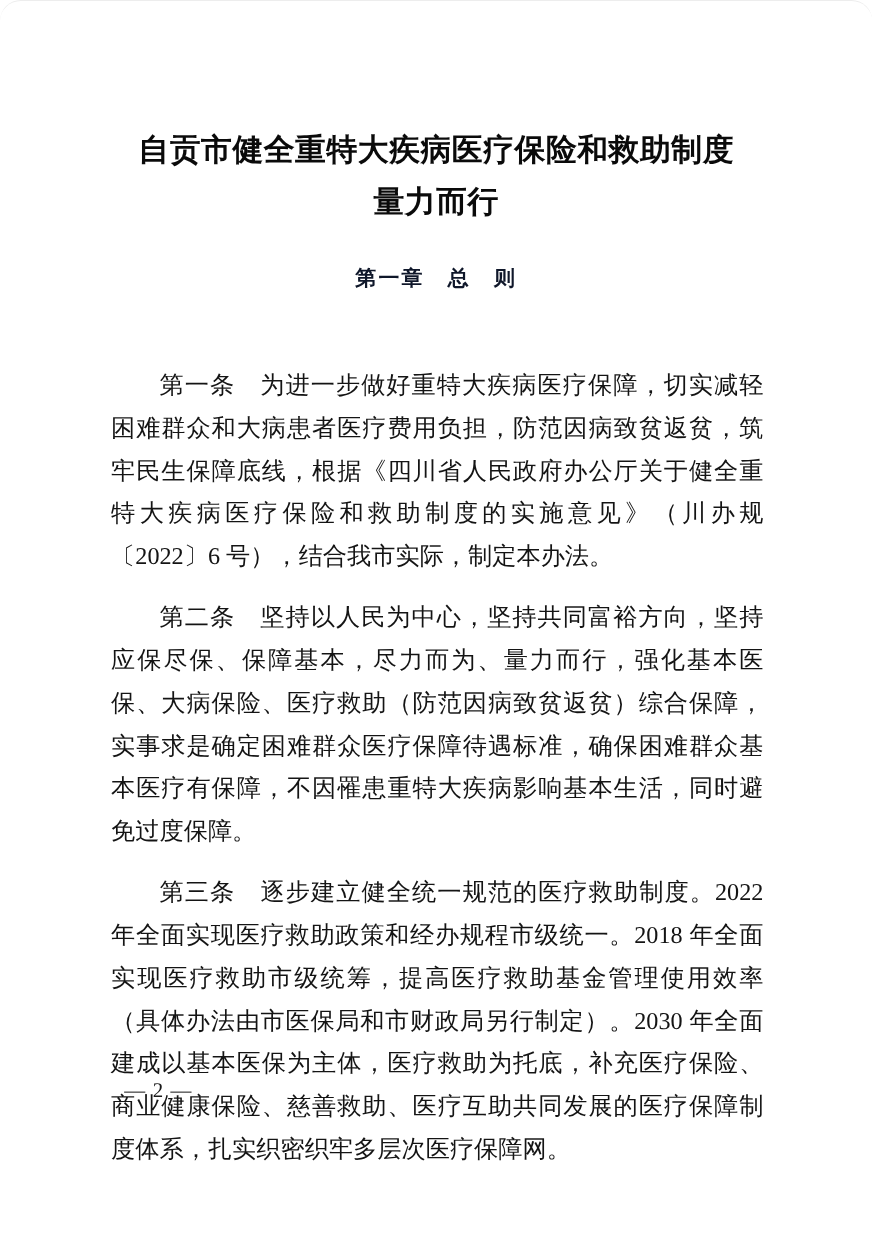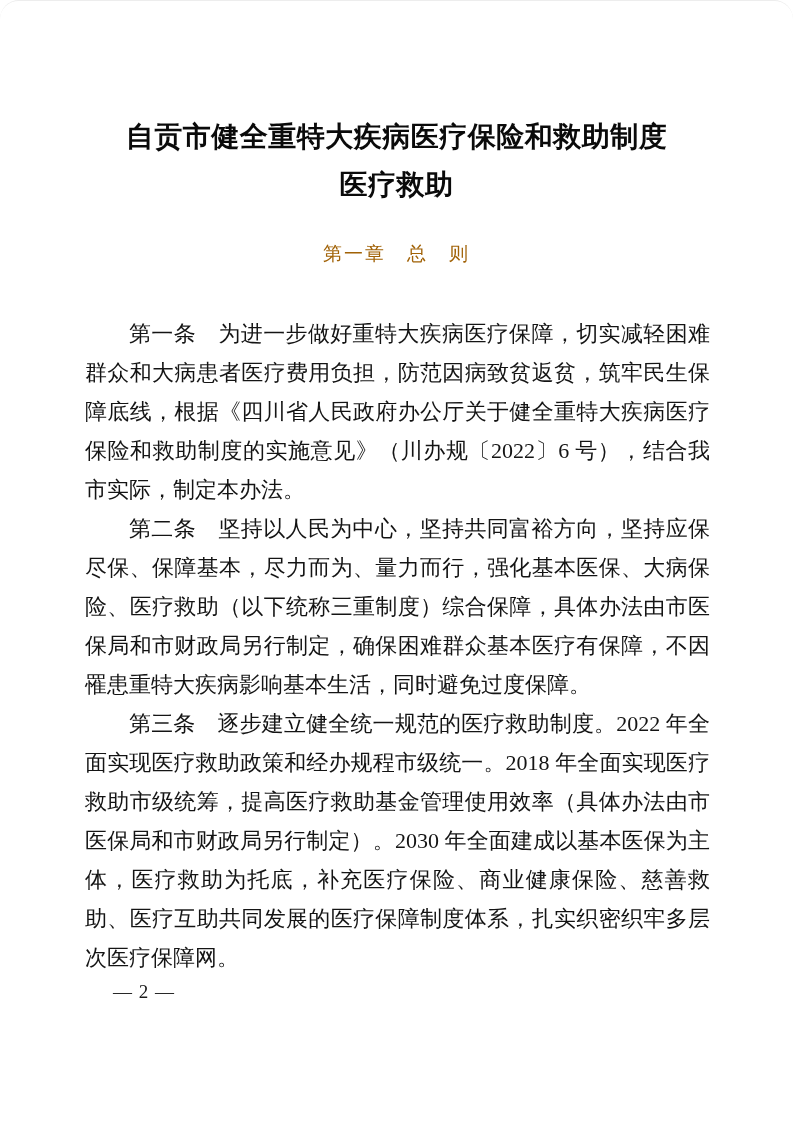--- a/index.html
+++ b/index.html
@@ -35,63 +35,63 @@
   .chapter-heading {
     position: absolute;
     top: 240px;
     left: 0;
     width: 100%;
     margin: 0;
     text-align: center;
     font-family: "DejaVu Sans", "Liberation Sans", sans-serif;
     font-size: 19px;
     line-height: 24px;
-    font-weight: normal;
+    font-weight: bold;
     letter-spacing: 2px;
-    color: #a16207;
+    color: #0f172a;
   }
   .doc-body {
     position: absolute;
     top: 313px;
     left: 85px;
     width: 625px;
     font-size: 22px;
     line-height: 39px;
     text-align: justify;
     text-justify: inter-ideograph;
     color: #141414;
   }
   .doc-body p {
-    margin: 0;
+    margin: 16px;
     padding: 0;
     text-indent: 2em;
   }
   .page-number {
     position: absolute;
     top: 979px;
     left: 113px;
     font-size: 19px;
     line-height: 24px;
     letter-spacing: 1px;
     color: #1a1a1a;
   }
 </style>
 </head>
 <body>
 
 <div class="page">
 
   <h1 class="doc-title">
     <span>自贡市健全重特大疾病医疗保险和救助制度</span><br>
-    <span>医疗救助</span>
+    <span>量力而行</span>
   </h1>
 
   <h2 class="chapter-heading">第一章　总　则</h2>
 
   <main class="doc-body">
     <p>第一条　为进一步做好重特大疾病医疗保障，切实减轻困难群众和大病患者医疗费用负担，防范因病致贫返贫，筑牢民生保障底线，根据《四川省人民政府办公厅关于健全重特大疾病医疗保险和救助制度的实施意见》（川办规〔2022〕6 号），结合我市实际，制定本办法。</p>
-    <p>第二条　坚持以人民为中心，坚持共同富裕方向，坚持应保尽保、保障基本，尽力而为、量力而行，强化基本医保、大病保险、医疗救助（以下统称三重制度）综合保障，具体办法由市医保局和市财政局另行制定，确保困难群众基本医疗有保障，不因罹患重特大疾病影响基本生活，同时避免过度保障。</p>
+    <p>第二条　坚持以人民为中心，坚持共同富裕方向，坚持应保尽保、保障基本，尽力而为、量力而行，强化基本医保、大病保险、医疗救助（防范因病致贫返贫）综合保障，实事求是确定困难群众医疗保障待遇标准，确保困难群众基本医疗有保障，不因罹患重特大疾病影响基本生活，同时避免过度保障。</p>
     <p>第三条　逐步建立健全统一规范的医疗救助制度。2022 年全面实现医疗救助政策和经办规程市级统一。2018 年全面实现医疗救助市级统筹，提高医疗救助基金管理使用效率（具体办法由市医保局和市财政局另行制定）。2030 年全面建成以基本医保为主体，医疗救助为托底，补充医疗保险、商业健康保险、慈善救助、医疗互助共同发展的医疗保障制度体系，扎实织密织牢多层次医疗保障网。</p>
   </main>
 
   <div class="page-number">— 2 —</div>
 
 </div>
 
 </body></html>

